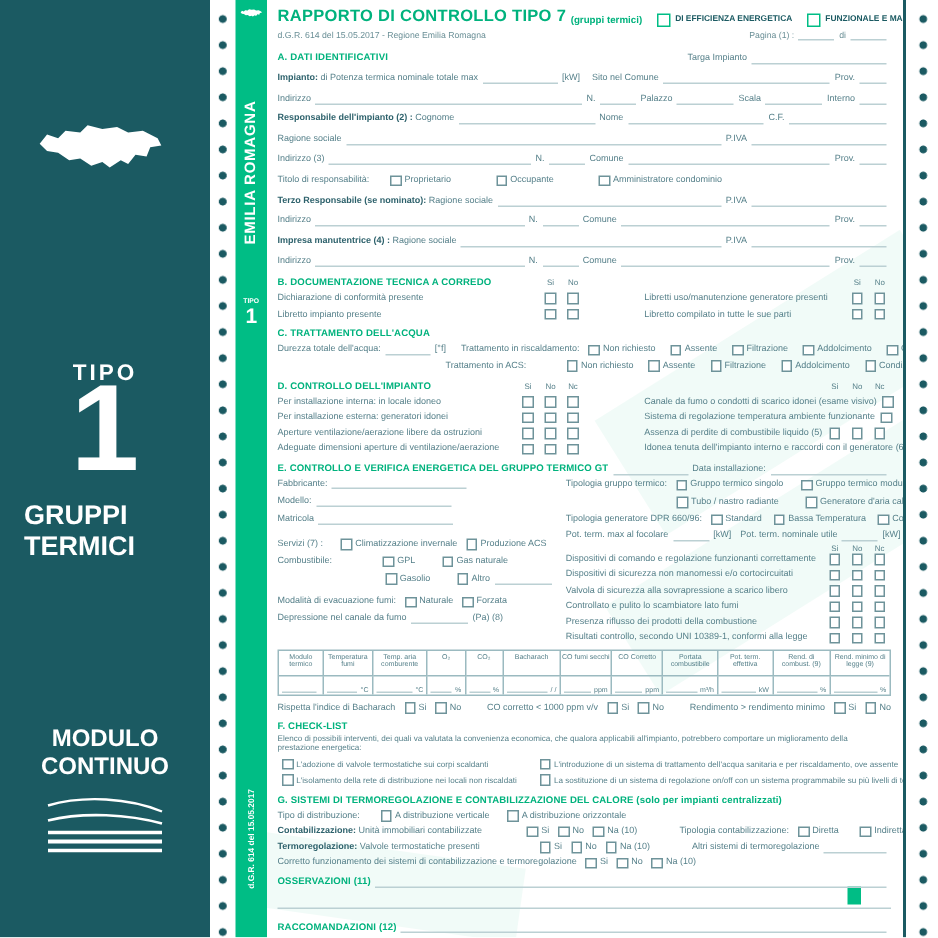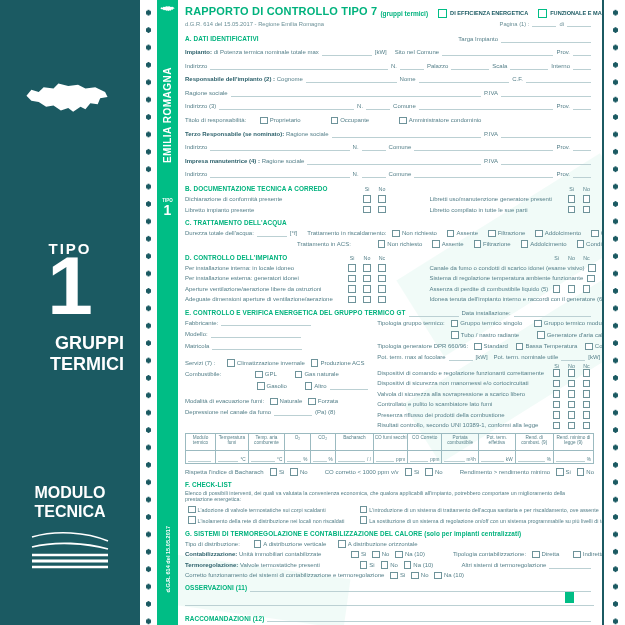--- a/index.html
+++ b/index.html
@@ -3,21 +3,21 @@
 <meta charset="utf-8">
 <style>
   html,body{margin:0;padding:0;background:#fff;}
   .canvas{position:relative;width:625px;height:625px;overflow:hidden;background:#fff;
           font-family:"Liberation Sans",sans-serif;}
   
   .sidebar{position:absolute;left:0;top:0;width:140px;height:625px;background:#1B5A62;color:#fff;}
   .sb-map{position:absolute;left:24px;top:72px;width:86px;height:50px;}
   .sb-tipo{position:absolute;left:0;top:240px;width:140px;text-align:center;font-size:15px;font-weight:bold;letter-spacing:2px;}
   .sb-num{position:absolute;left:0;top:245px;width:140px;text-align:center;font-size:82px;font-weight:bold;line-height:1;}
-  .sb-group{position:absolute;left:0;top:333px;width:140px;text-align:right;font-size:18px;font-weight:bold;line-height:1.15;}
+  .sb-group{position:absolute;left:0;top:333px;width:140px;text-align:left;font-size:18px;font-weight:bold;line-height:1.15;}
   .sb-mod{position:absolute;left:0;top:483px;width:140px;text-align:center;font-size:16px;font-weight:bold;line-height:1.2;}
   .sb-lines{position:absolute;left:28px;top:528px;width:84px;height:46px;}
   
   .perf{position:absolute;top:0;height:625px;background-color:#fff;
         background-image:radial-gradient(circle 2.6px at 50% 50%, #1B5A62 2.4px, transparent 2.8px);
         background-size:100% 17.4px;background-position:0 4px;}
   .perf-left{left:140px;width:17px;}
   .perf-right{left:602px;width:23px;border-left:2px solid #1B5A62;}
   
   .spine{position:absolute;left:157px;top:0;width:21px;height:625px;background:#00BD85;color:#fff;}
@@ -74,21 +74,21 @@
 
 <div class="canvas">
 
   <div class="sidebar">
     <svg class="sb-map" viewBox="0 0 70 32">
       <path fill="#fff" d="M2,15 L6,10 L12,12 L16,8 L24,9 L28,5 L36,7 L44,6 L50,9 L58,8 L66,12 L68,16 L62,17 L60,22 L54,21 L50,26 L46,24 L40,28 L36,25 L30,27 L24,23 L18,24 L12,20 L6,19 Z"></path>
     </svg>
     <div class="sb-tipo">TIPO</div>
     <div class="sb-num">1</div>
     <div class="sb-group" style="white-space:pre-line;width:108px;left:16px;">GRUPPI TERMICI</div>
-    <div class="sb-mod" style="white-space:pre-line;width:112px;left:14px;">MODULO TECNICA</div>
+    <div class="sb-mod" style="white-space:pre-line;width:112px;left:14px;">MODULO CONTINUO</div>
     <svg class="sb-lines" viewBox="0 0 84 46">
       <path d="M4,9 C28,2 58,4 80,13" stroke="#fff" stroke-width="1.6" fill="none"></path>
       <path d="M4,19 C28,13 58,15 80,21" stroke="#fff" stroke-width="1.8" fill="none"></path>
       <line x1="4" y1="27" x2="80" y2="27" stroke="#fff" stroke-width="2.4"></line>
       <line x1="4" y1="33" x2="80" y2="33" stroke="#fff" stroke-width="2.8"></line>
       <line x1="4" y1="39" x2="80" y2="39" stroke="#fff" stroke-width="2.4"></line>
     </svg>
   </div>
 
   <div class="perf perf-left"></div>

